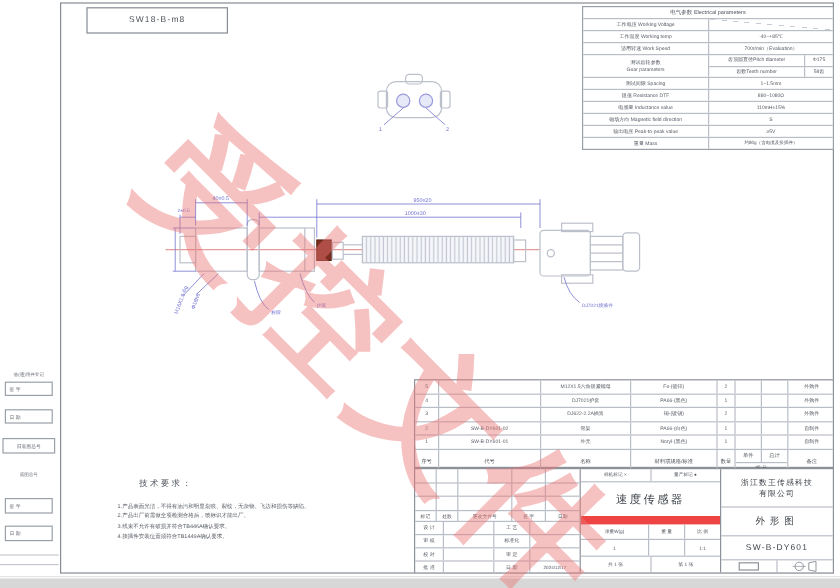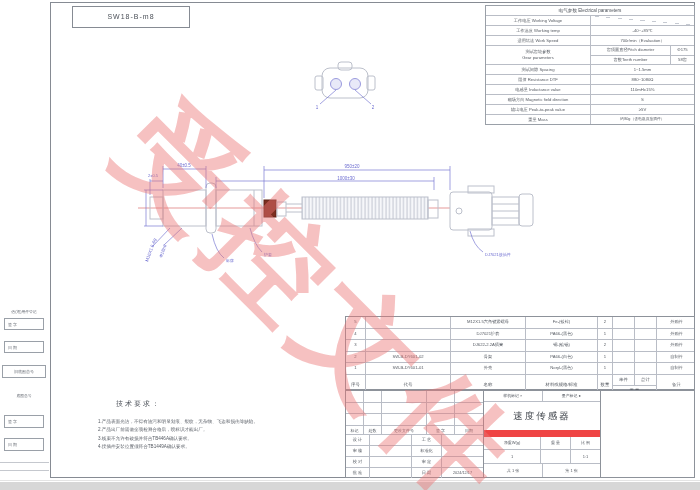--- a/index.html
+++ b/index.html
@@ -402,20 +402,42 @@
       <div class="wsrow rB">
         <span class="w58">1</span>
         <span class="w29"></span>
         <span class="w29">1:1</span>
       </div>
       <div class="wsrow rC">
         <span class="w58">共 1 张</span>
         <span style="flex:1;">第 1 张</span>
       </div>
     </div>
+    <div class="tb-right">
+      <div id="company">
+        <span>浙江数王传感科技</span>
+        <span>有限公司</span>
+      </div>
+      <div id="doctype">外形图</div>
+      <div id="dwgno">SW-B-DY601</div>
+      <div id="tb-icons">
+        <div class="icell">
+          <svg width="18" height="8" viewBox="0 0 18 8">
+            <rect x="1" y="1" width="16" height="6" fill="none" stroke="#8d929a" stroke-width="1"></rect>
+          </svg>
+        </div>
+        <div class="icell">
+          <svg width="22" height="10" viewBox="0 0 22 10">
+            <circle cx="6" cy="5" r="3.5" fill="none" stroke="#8d929a" stroke-width="0.8"></circle>
+            <line x1="0.5" y1="5" x2="11.5" y2="5" stroke="#8d929a" stroke-width="0.6"></line>
+            <path d="M14 2 L20 0.8 L20 9.2 L14 8 Z" fill="none" stroke="#8d929a" stroke-width="0.8"></path>
+          </svg>
+        </div>
+      </div>
+    </div>
   </div>
 
   <div class="abs" id="watermark">受控文件</div>
 
   <div class="abs" id="bottom-line"></div>
   <div class="abs" id="bottom-strip"></div>
 
 </div>
 
 </body></html>

